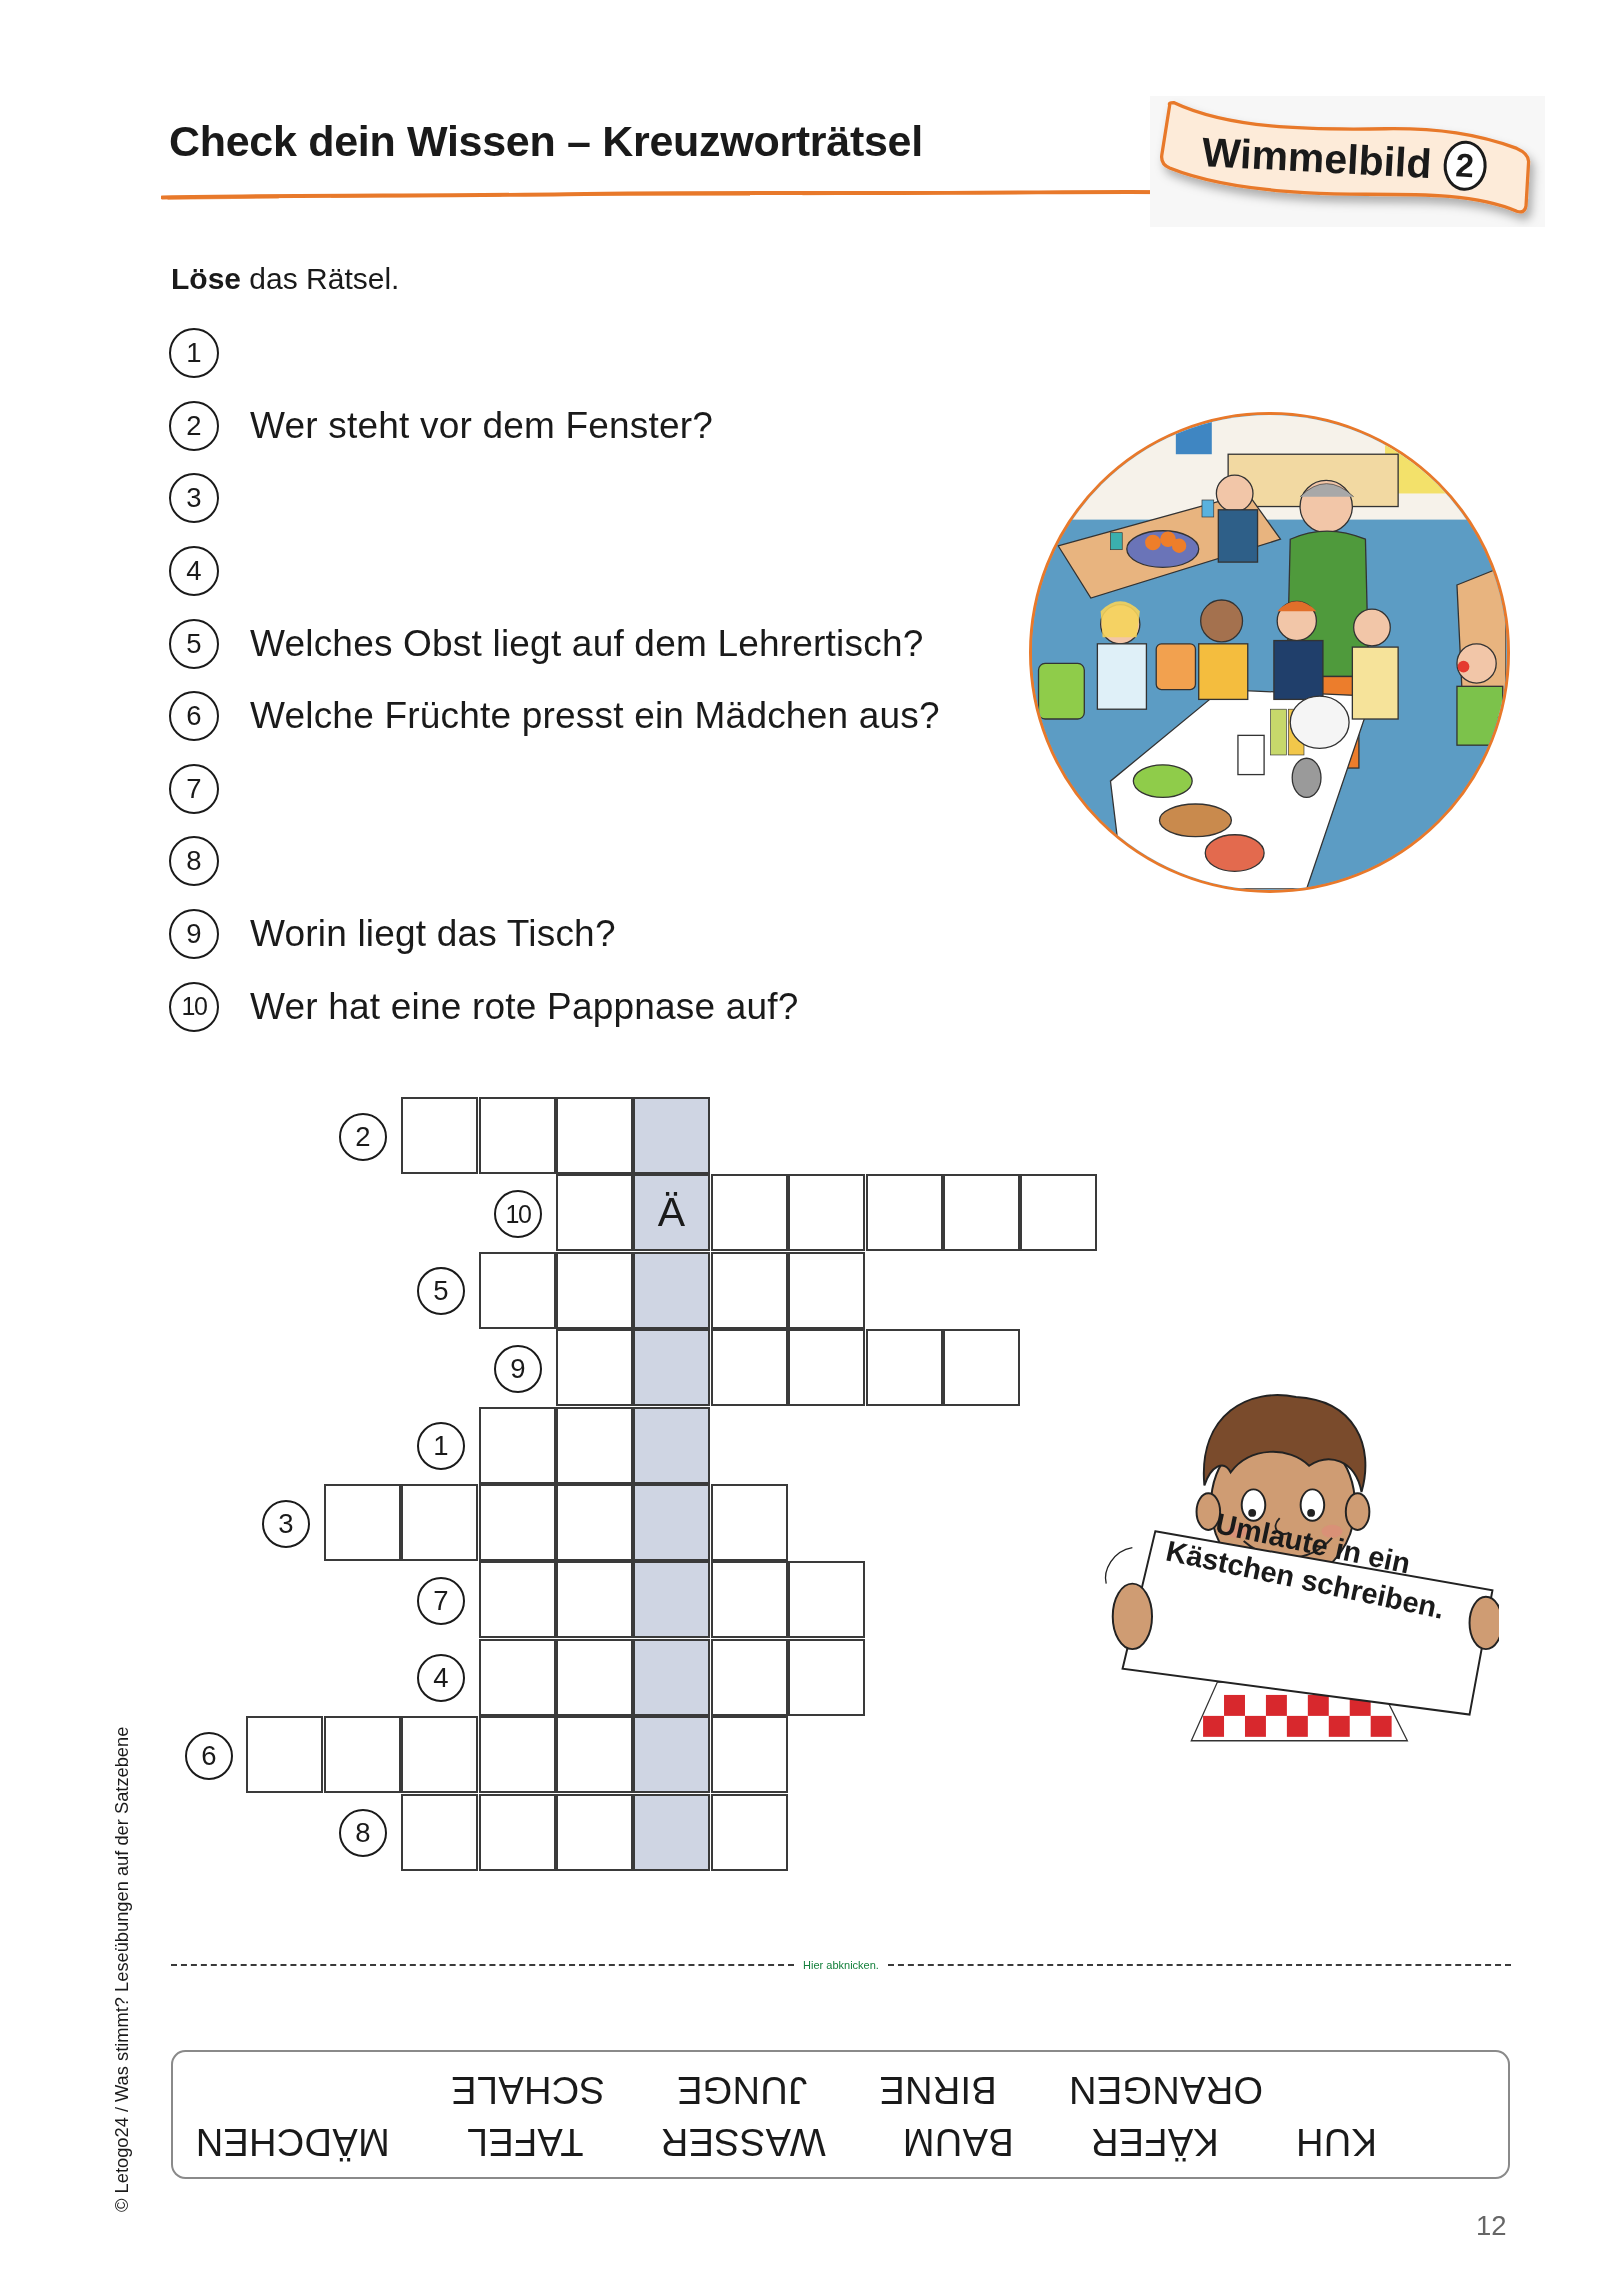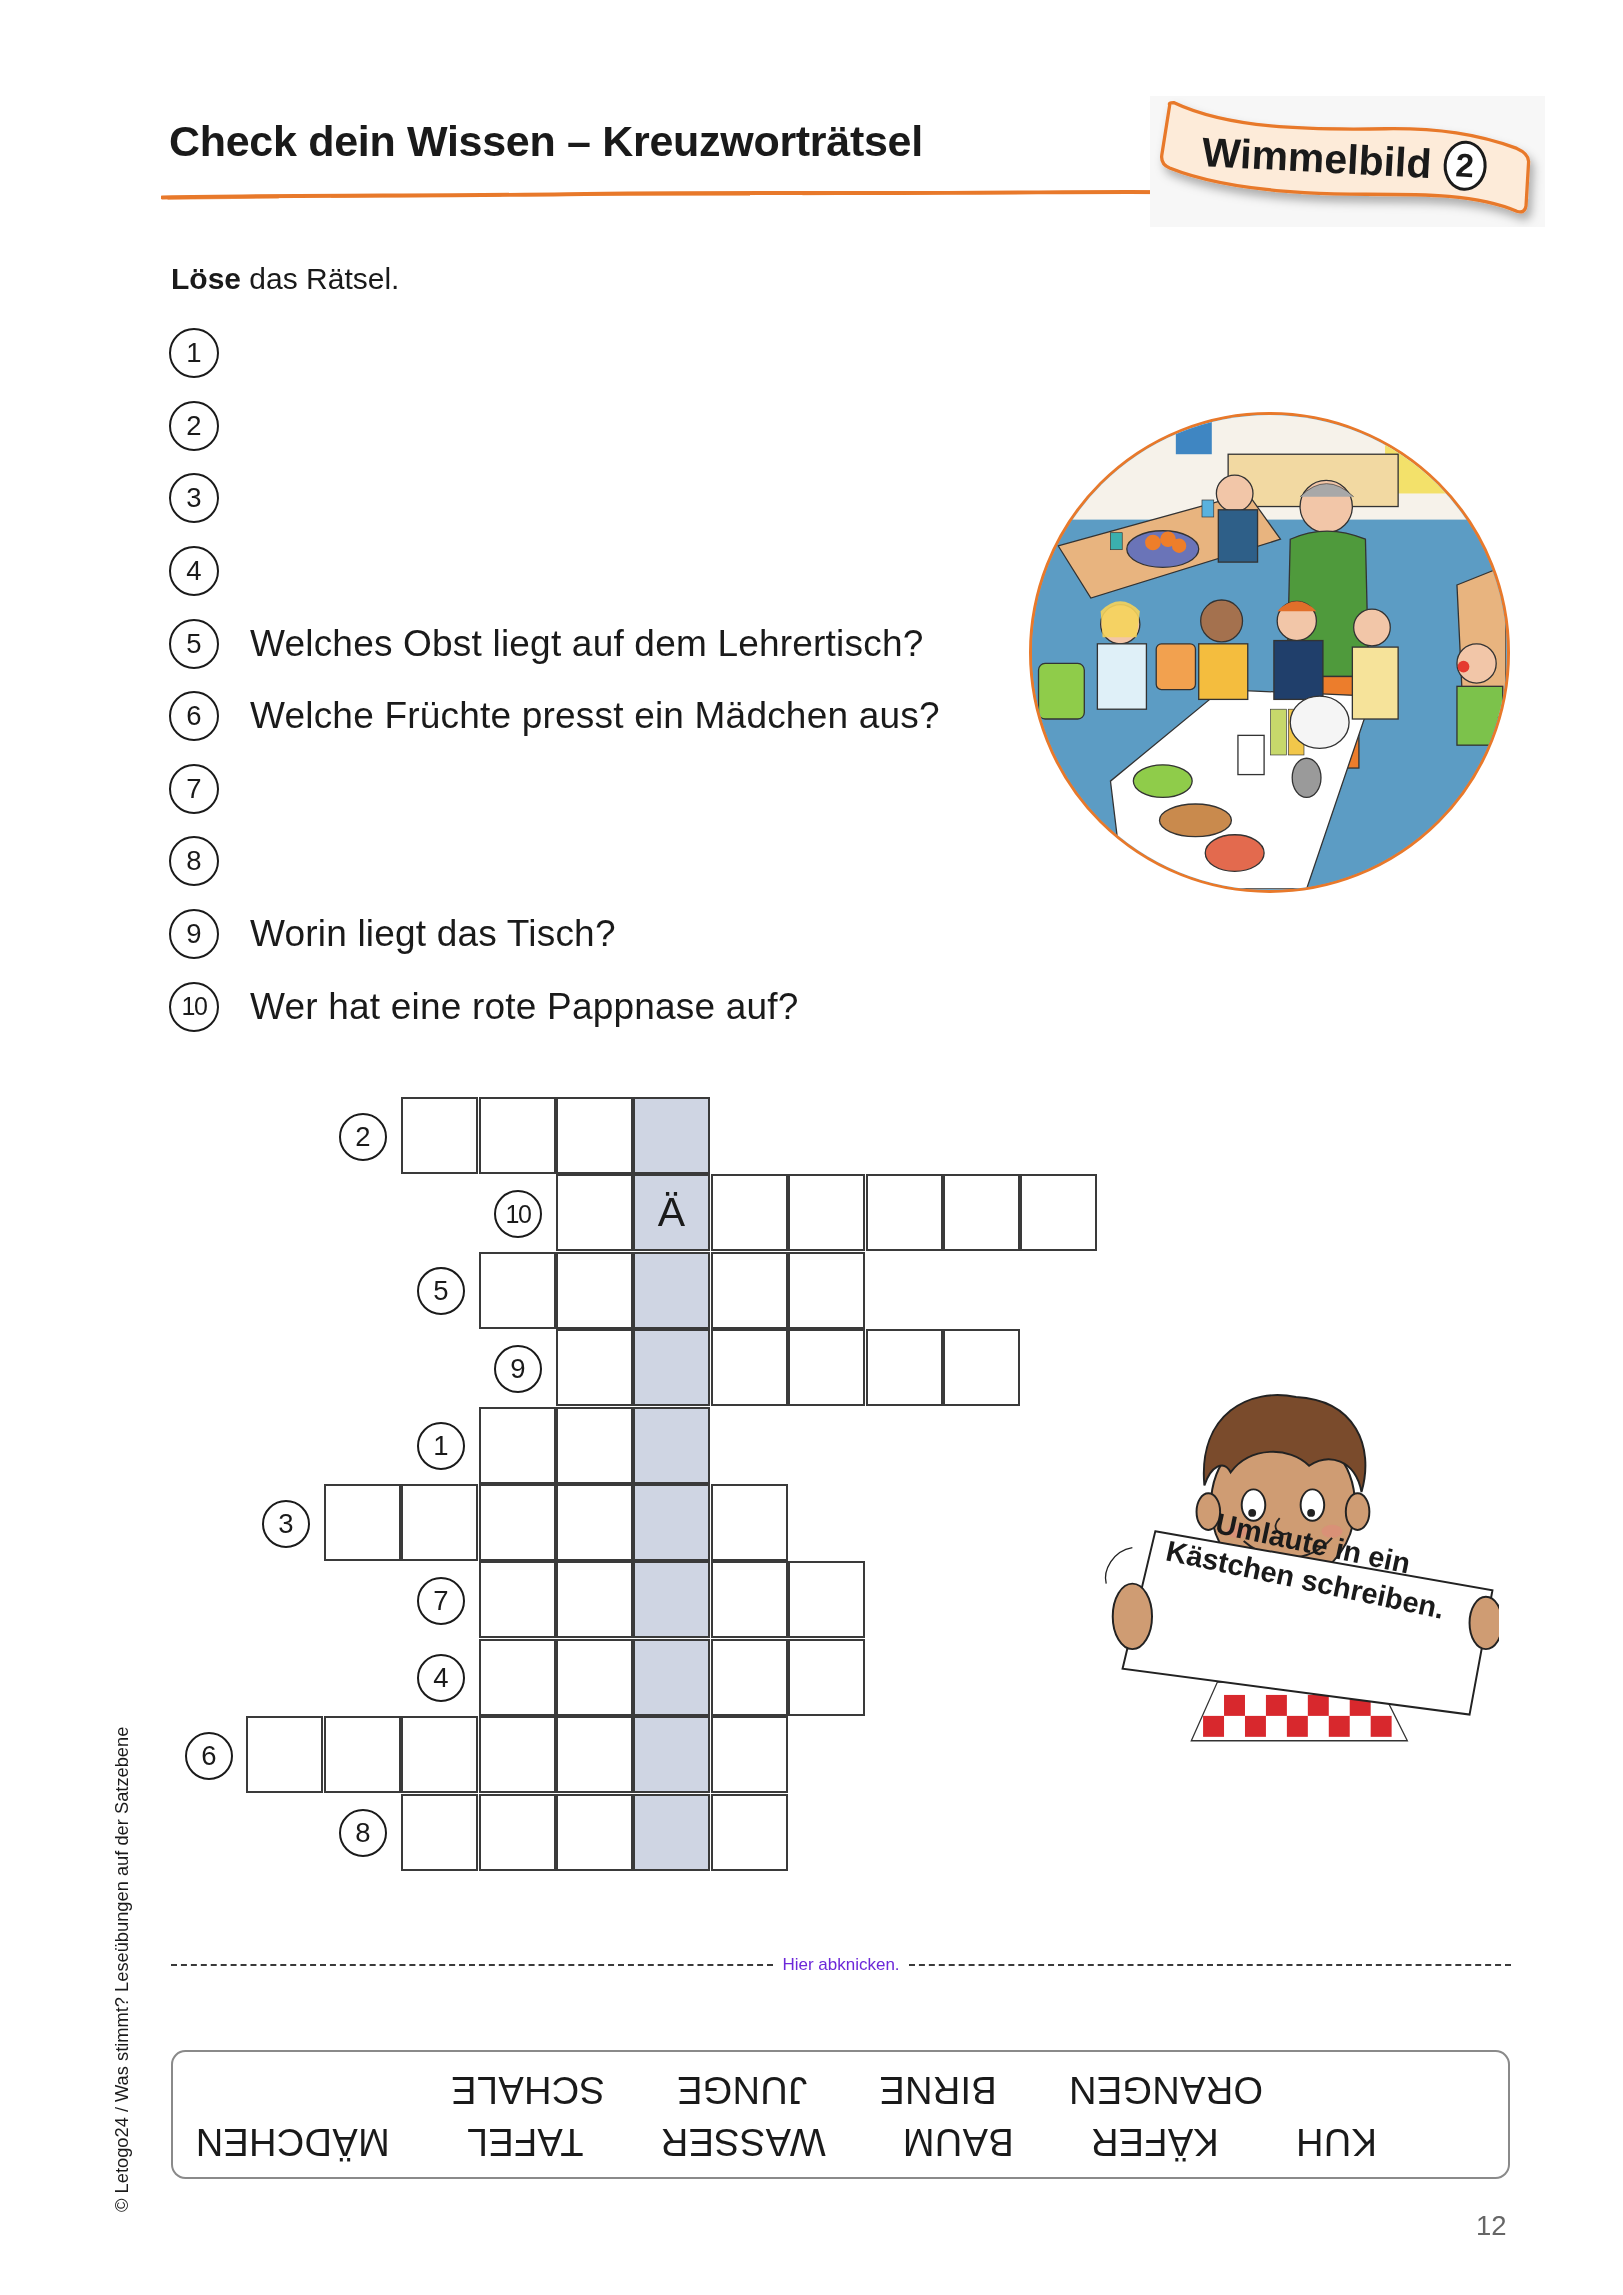--- a/index.html
+++ b/index.html
@@ -36,21 +36,21 @@
   .cw-num { position: absolute; width: 48px; height: 48px; border: 2.6px solid #1a1a1a; border-radius: 50%; display: flex; align-items: center; justify-content: center; font-size: 27.5px; background: #fff; pointer-events: auto; }
   .cw-num.two { font-size: 25px; letter-spacing: -1.3px; }
 
   
   .boy { left: 1080px; top: 1374px; width: 419px; height: 380px; }
   .sign-text { position: absolute; left: 72px; top: 151px; width: 314px; text-align: center; font-size: 29px; font-weight: bold; line-height: 1.28; transform: rotate(12deg); color: #1a1a1a; }
 
   
   .fold { left: 171px; top: 1955px; width: 1340px; height: 19.6px; display: flex; align-items: center; }
   .fold-dash { flex: 1; border-top: 2px dashed #3a3a3a; height: 0; }
-  .fold-label { font-size: 17px; padding: 0 9.2px; white-space: nowrap; color: #6d28d9; }
+  .fold-label { font-size: 11px; padding: 0 9.2px; white-space: nowrap; color: #15803d; }
 
   
   .answer-box { left: 171px; top: 2050px; width: 1339px; height: 129px; border: 2.6px solid #8a8a8a; border-radius: 14.4px; background: #fff; }
   .answer-inner { position: absolute; left: 0; top: 0; width: 100%; height: 100%; transform: rotate(180deg); }
   .ans-line { position: absolute; display: flex; white-space: nowrap; font-size: 38px; letter-spacing: 0.3px; line-height: 1; }
   .ans-line span { display: inline-block; }
   .ans-line1 { left: 131px; top: 15.7px; }
   .ans-line2 { left: 245px; top: 68px; }
 
   
@@ -86,20 +86,21 @@
 <div class="abs instruction">
   <b>Löse</b><span> das Rätsel.</span>
 </div>
 
 <div class="abs questions">
   <div class="q-row" style="top:0px">
     <span class="num-circle">1</span>
   </div>
   <div class="q-row" style="top:73px">
     <span class="num-circle">2</span>
+    <span class="q-text">Wer steht vor dem Fenster?</span>
   </div>
   <div class="q-row" style="top:145px">
     <span class="num-circle">3</span>
   </div>
   <div class="q-row" style="top:218px">
     <span class="num-circle">4</span>
   </div>
   <div class="q-row" style="top:291px">
     <span class="num-circle">5</span>
     <span class="q-text">Welches Obst liegt auf dem Lehrertisch?</span>

